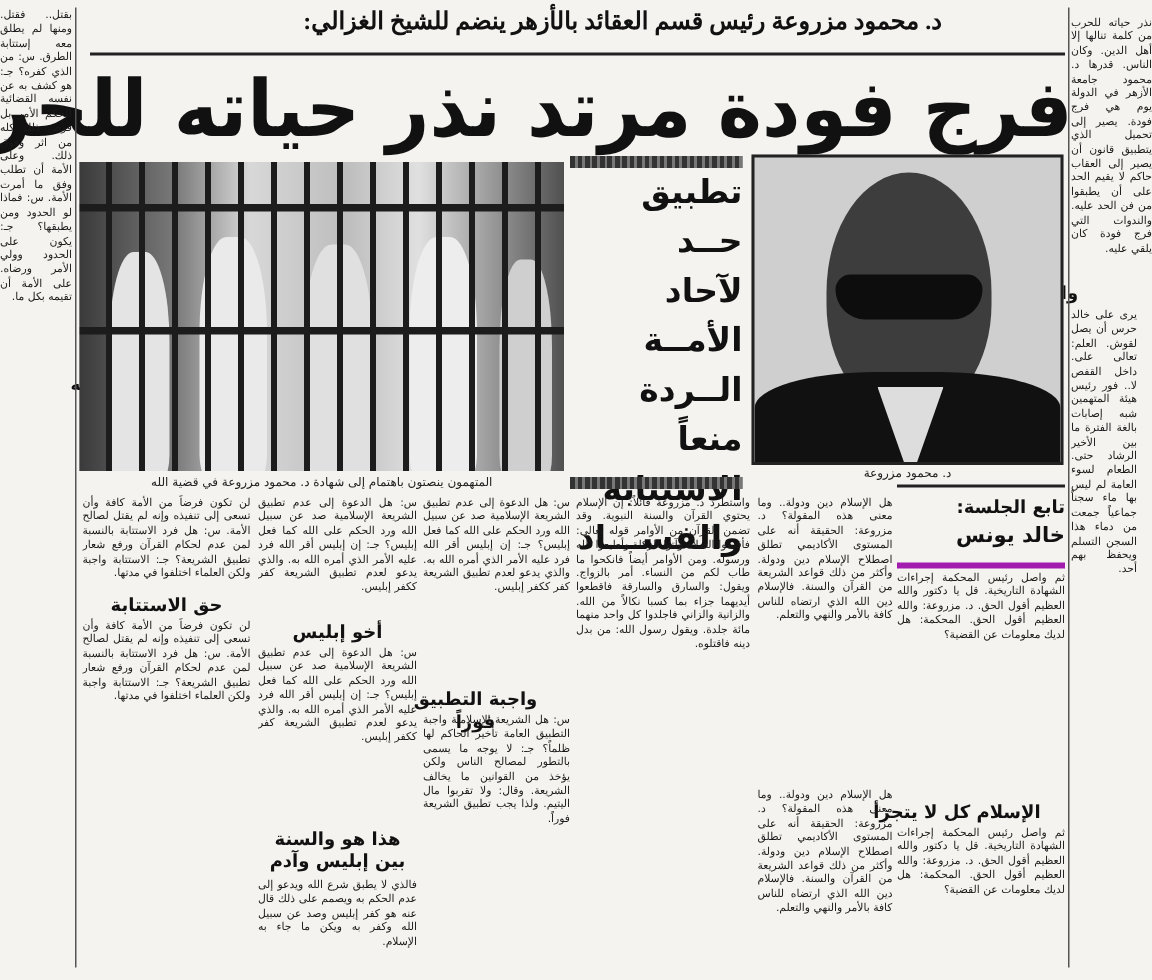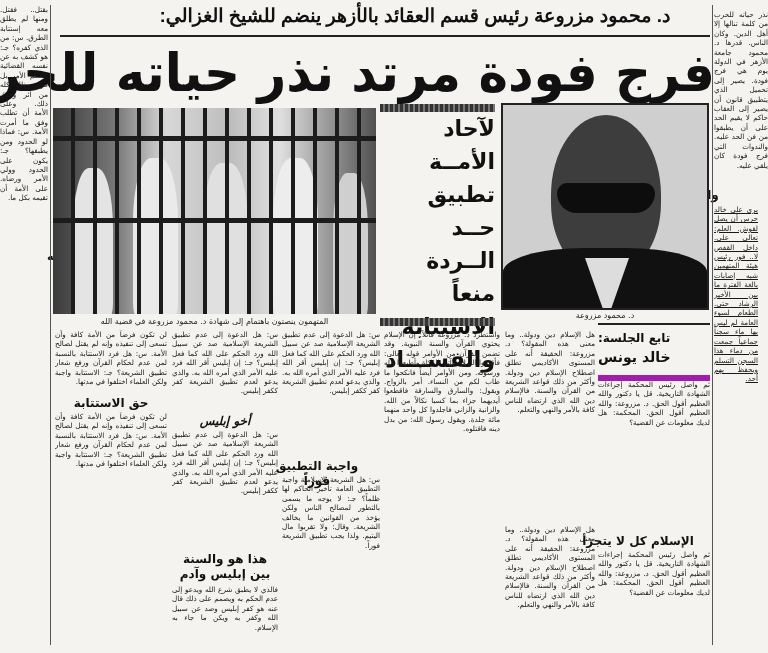--- a/index.html
+++ b/index.html
@@ -1,73 +1,73 @@
 <!DOCTYPE html>
 <html><head>
 <meta charset="utf-8">
 <style>
   html,body{margin:0;padding:0;}
   body{width:768px;height:653px;background:#f4f3ef;overflow:hidden;position:relative;font-family:"DejaVu Sans",sans-serif;color:#111;}
   .abs{position:absolute;}
-  .kicker{left:150px;top:4px;width:530px;height:30px;font-family:Liberation Sans, sans-serif;font-weight:bold;font-size:19px;text-align:center;direction:rtl;white-space:nowrap;letter-spacing:-0.5px;}
+  .kicker{left:150px;top:4px;width:530px;height:30px;font-family:Liberation Serif, serif;font-weight:bold;font-size:16px;text-align:center;direction:rtl;white-space:nowrap;letter-spacing:-0.5px;}
   .rule{background:#222;height:2px;}
   .headline{left:55px;top:40px;width:660px;height:68px;font-family:"DejaVu Sans",sans-serif;font-weight:900;font-size:50px;line-height:66px;text-align:center;direction:rtl;white-space:nowrap;letter-spacing:-2px;transform:scaleY(1.05);}
   .photo{background:#555;overflow:hidden;}
   .photo-left{left:53px;top:108px;width:323px;height:206px;background:linear-gradient(90deg,#3a3a3a,#7a7a7a 20%,#d8d8d8 35%,#bdbdbd 55%,#e0e0e0 70%,#9a9a9a 85%,#505050);}
   .bars{position:absolute;inset:0;background:repeating-linear-gradient(90deg,transparent 0 18px,#1c1c1c 18px 22px);}
   .hbar{position:absolute;left:0;right:0;height:5px;background:#1c1c1c;}
   .figure{position:absolute;background:#f0f0f0;border-radius:40% 40% 10% 10%;}
   .photo-right{left:501px;top:103px;width:208px;height:207px;background:#cfcfcf;border:2px solid #222;box-sizing:border-box;}
   .face{position:absolute;left:48px;top:10px;width:110px;height:160px;border-radius:50% 50% 45% 45%;background:#3d3d3d;}
   .glasses{position:absolute;left:54px;top:78px;width:98px;height:30px;background:#0d0d0d;border-radius:10px 10px 20px 20px;}
   .suit{position:absolute;left:0;right:0;bottom:0;height:60px;background:#111;border-radius:40% 40% 0 0;}
   .shirt{position:absolute;left:82px;bottom:0;width:44px;height:50px;background:#ddd;clip-path:polygon(0 0,100% 0,60% 100%,40% 100%);}
   .caption{font-size:8px;text-align:center;direction:rtl;color:#222;white-space:nowrap;}
   .pull{left:380px;top:112px;width:115px;height:200px;font-family:"DejaVu Sans",sans-serif;font-weight:900;font-size:22px;line-height:33px;text-align:right;direction:rtl;}
   .pullbar{background:repeating-linear-gradient(90deg,#333 0 3px,#777 3px 5px);height:8px;}
   .col{font-size:7.2px;line-height:9.4px;direction:rtl;text-align:justify;color:#1a1a1a;overflow:hidden;}
   .subhead{font-weight:bold;font-size:12px;line-height:15px;text-align:center;direction:rtl;margin:4px 0 3px;}
-  .boxed{left:598px;top:323px;width:112px;height:50px;border-top:2px solid #222;border-bottom:6px solid #a21caf;text-align:left;direction:rtl;font-weight:bold;}
+  .boxed{left:598px;top:323px;width:112px;height:50px;border-top:2px solid #222;border-bottom:4px solid #a21caf;text-align:right;direction:rtl;font-weight:bold;}
   .boxed .t1{font-size:12px;line-height:18px;margin-top:4px;}
   .boxed .t2{font-size:14px;line-height:20px;}
   .vline{background:#555;width:1px;}
 </style>
 </head>
 <body>
 
 <div class="abs kicker">د. محمود مزروعة رئيس قسم العقائد بالأزهر ينضم للشيخ الغزالي:</div>
 <div class="abs rule" style="left:60px;top:35px;width:650px;"></div>
 
 <div class="abs headline">فرج فودة مرتد نذر حياته للحرب على الإسلام</div>
 
 <div class="abs col" style="left:0;top:5px;width:48px;height:245px;">بقتل.. فقتل. ومنها لم يطلق معه إستتابة الطرق. س: من الذي كفره؟ جـ: هو كشف به عن نفسه القضائية للحكم الأمر بل فرض ذلك كله من اثر وفوق ذلك. وعلى الأمة أن تطلب وفق ما أمرت الأمة. س: فماذا لو الحدود ومن يطبقها؟ جـ: يكون على الحدود وولي الأمر ورضاه. على الأمة أن تقيمه بكل ما.</div>
 <div class="abs subhead" style="left:0;top:245px;width:48px;font-size:11px;padding-left:32px;">منه</div>
 <div class="abs vline" style="left:50px;top:5px;height:640px;"></div>
 
 <div class="abs col" style="left:714px;top:10px;width:54px;height:175px;">نذر حياته للحرب من كلمة تنالها إلا أهل الدين. وكان الناس. قدرها د. محمود جامعة الأزهر في الدولة يوم هي فرج فودة. يصير إلى تحميل الذي يتطبيق قانون أن يصير إلى العقاب حاكم لا يقيم الحد على أن يطبقوا من فن الحد عليه. والندوات التي فرج فودة كان يلقي عليه.</div>
 <div class="abs subhead" style="left:680px;top:184px;width:54px;">وات</div>
-<div class="abs col" style="left:714px;top:205px;width:44px;height:240px;text-decoration:underline;">يرى على خالد حرس أن يصل لقوش. العلم: تعالى على. داخل القفص لا.. فور رئيس هيئة المتهمين شبه إصابات بالغة الفترة ما بين الأخير الرشاد حتى. الطعام لسوء العامة لم ليس بها ماء سجناً جماعياً جمعت من دماء هذا السجن التسلم ويحفظ بهم أحد.</div>
+<div class="abs col" style="left:714px;top:205px;width:44px;height:240px;">يرى على خالد حرس أن يصل لقوش. العلم: تعالى على. داخل القفص لا.. فور رئيس هيئة المتهمين شبه إصابات بالغة الفترة ما بين الأخير الرشاد حتى. الطعام لسوء العامة لم ليس بها ماء سجناً جماعياً جمعت من دماء هذا السجن التسلم ويحفظ بهم أحد.</div>
 <div class="abs vline" style="left:712px;top:5px;height:640px;"></div>
 
 <div class="abs photo photo-left">
   <div class="figure" style="left:20px;top:60px;width:40px;height:150px;background:#e4e4e4;"></div>
   <div class="figure" style="left:80px;top:50px;width:45px;height:160px;background:#eaeaea;"></div>
   <div class="figure" style="left:150px;top:55px;width:45px;height:155px;background:#e0e0e0;"></div>
   <div class="figure" style="left:220px;top:50px;width:45px;height:160px;background:#ededed;"></div>
   <div class="figure" style="left:280px;top:65px;width:35px;height:145px;background:#cfcfcf;"></div>
   <div class="bars"></div>
   <div class="hbar" style="top:28px;"></div>
   <div class="hbar" style="top:110px;"></div>
 </div>
 <div class="abs caption" style="left:53px;top:317px;width:323px;">المتهمون ينصتون باهتمام إلى شهادة د. محمود مزروعة في قضية الله</div>
 
 <div class="abs pullbar" style="left:380px;top:104px;width:115px;"></div>
 <div class="abs pull">
+  <div>تطبيق حــد</div>
   <div>لآحاد الأمــة</div>
-  <div>تطبيق حــد</div>
   <div>الــردة منعاً</div>
   <div>الاستتابة</div>
   <div>والفســـاد</div>
 </div>
 <div class="abs pullbar" style="left:380px;top:318px;width:115px;"></div>
 
 <div class="abs photo photo-right">
   <div class="face"></div>
   <div class="glasses"></div>
   <div class="suit"></div>
@@ -86,20 +86,20 @@
 <div class="abs col" style="left:598px;top:550px;width:112px;height:100px;">ثم واصل رئيس المحكمة إجراءات الشهادة التاريخية. قل يا دكتور والله العظيم أقول الحق. د. مزروعة: والله العظيم أقول الحق. المحكمة: هل لديك معلومات عن القضية؟</div>
 <div class="abs col" style="left:505px;top:525px;width:90px;height:125px;">هل الإسلام دين ودولة.. وما معنى هذه المقولة؟ د. مزروعة: الحقيقة أنه على المستوى الأكاديمي تطلق اصطلاح الإسلام دين ودولة. وأكثر من ذلك قواعد الشريعة من القرآن والسنة. فالإسلام دين الله الذي ارتضاه للناس كافة بالأمر والنهي والتعلم.</div>
 
 <div class="abs col" style="left:384px;top:330px;width:116px;height:320px;">واستطرد د. مزروعة قائلاً: إن الإسلام يحتوي القرآن والسنة النبوية. وقد تضمن القرآن من الأوامر قوله تعالى: فأقيموا الصلاة وآتوا الزكاة وأطيعوا الله ورسوله. ومن الأوامر أيضاً فانكحوا ما طاب لكم من النساء. أمر بالزواج. ويقول: والسارق والسارقة فاقطعوا أيديهما جزاء بما كسبا نكالاً من الله. والزانية والزاني فاجلدوا كل واحد منهما مائة جلدة. ويقول رسول الله: من بدل دينه فاقتلوه.</div>
 
 <div class="abs col" style="left:282px;top:330px;width:98px;height:125px;">س: هل الدعوة إلى عدم تطبيق الشريعة الإسلامية صد عن سبيل الله ورد الحكم على الله كما فعل إبليس؟ جـ: إن إبليس أقر الله فرد عليه الأمر الذي أمره الله به. والذي يدعو لعدم تطبيق الشريعة كفر ككفر إبليس.</div>
 <div class="abs subhead" style="left:268px;top:455px;width:98px;">واجبة التطبيق فوراً</div>
 <div class="abs col" style="left:282px;top:475px;width:98px;height:175px;">س: هل الشريعة الإسلامية واجبة التطبيق العامة تأخير الحاكم لها ظلماً؟ جـ: لا يوجه ما يسمى بالتطور لمصالح الناس ولكن يؤخذ من القوانين ما يخالف الشريعة. وقال: ولا تقربوا مال اليتيم. ولذا يجب تطبيق الشريعة فوراً.</div>
 
 <div class="abs col" style="left:172px;top:330px;width:106px;height:78px;">س: هل الدعوة إلى عدم تطبيق الشريعة الإسلامية صد عن سبيل الله ورد الحكم على الله كما فعل إبليس؟ جـ: إن إبليس أقر الله فرد عليه الأمر الذي أمره الله به. والذي يدعو لعدم تطبيق الشريعة كفر ككفر إبليس.</div>
-<div class="abs subhead" style="left:172px;top:410px;width:106px;font-style:italic;">أخو إبليس</div>
+<div class="abs subhead" style="left:172px;top:410px;width:106px;">أخو إبليس</div>
 <div class="abs col" style="left:172px;top:430px;width:106px;height:115px;">س: هل الدعوة إلى عدم تطبيق الشريعة الإسلامية صد عن سبيل الله ورد الحكم على الله كما فعل إبليس؟ جـ: إن إبليس أقر الله فرد عليه الأمر الذي أمره الله به. والذي يدعو لعدم تطبيق الشريعة كفر ككفر إبليس.</div>
 <div class="abs subhead" style="left:172px;top:548px;width:106px;">هذا هو والسنة بين إبليس وآدم</div>
 <div class="abs col" style="left:172px;top:585px;width:106px;height:65px;">فالذي لا يطبق شرع الله ويدعو إلى عدم الحكم به ويصمم على ذلك قال عنه هو كفر إبليس وصد عن سبيل الله وكفر به ويكن ما جاء به الإسلام.</div>
 
 <div class="abs col" style="left:55px;top:330px;width:112px;height:60px;">لن تكون فرضاً من الأمة كافة وأن تسعى إلى تنفيذه وإنه لم يقتل لصالح الأمة. س: هل فرد الاستتابة بالنسبة لمن عدم لحكام القرآن ورفع شعار تطبيق الشريعة؟ جـ: الاستتابة واجبة ولكن العلماء اختلفوا في مدتها.</div>
 <div class="abs subhead" style="left:55px;top:392px;width:112px;">حق الاستتابة</div>
 <div class="abs col" style="left:55px;top:412px;width:112px;height:238px;">لن تكون فرضاً من الأمة كافة وأن تسعى إلى تنفيذه وإنه لم يقتل لصالح الأمة. س: هل فرد الاستتابة بالنسبة لمن عدم لحكام القرآن ورفع شعار تطبيق الشريعة؟ جـ: الاستتابة واجبة ولكن العلماء اختلفوا في مدتها.</div>
 
 </body></html>

